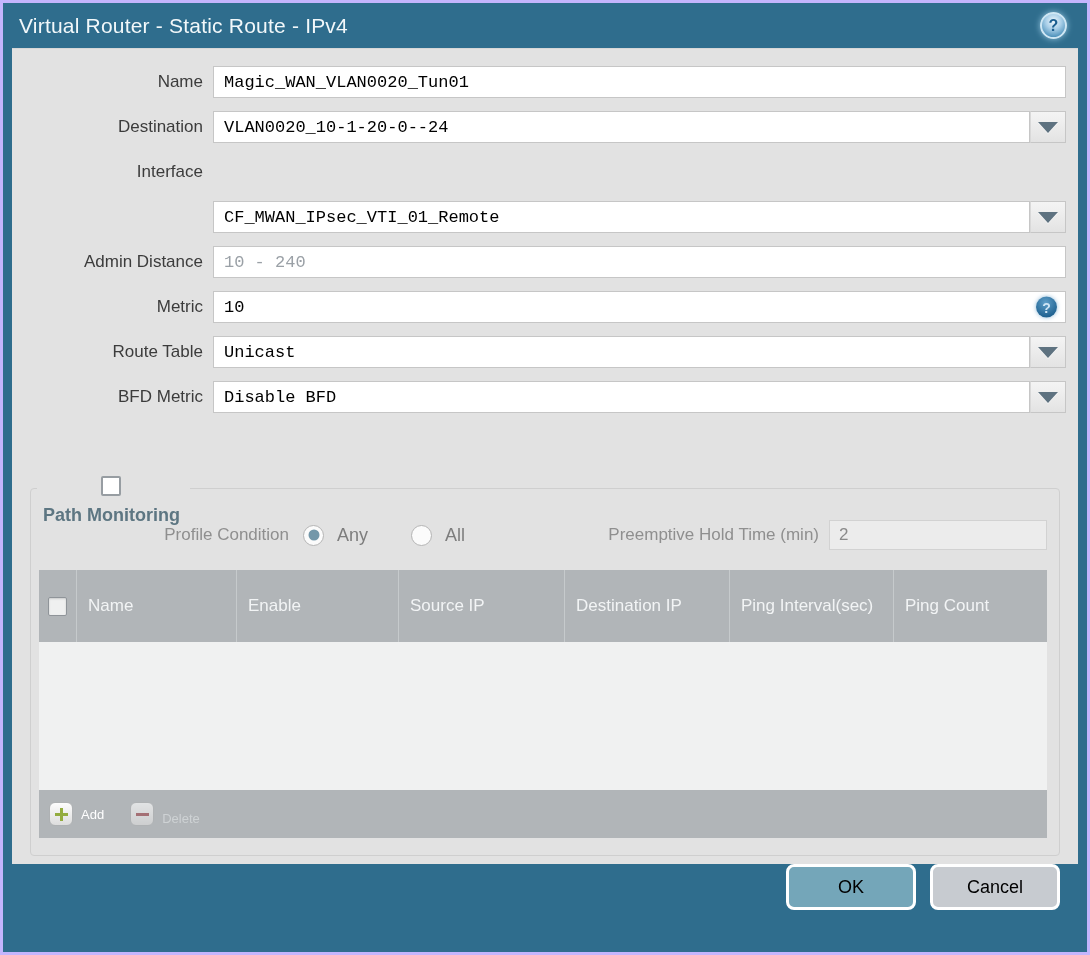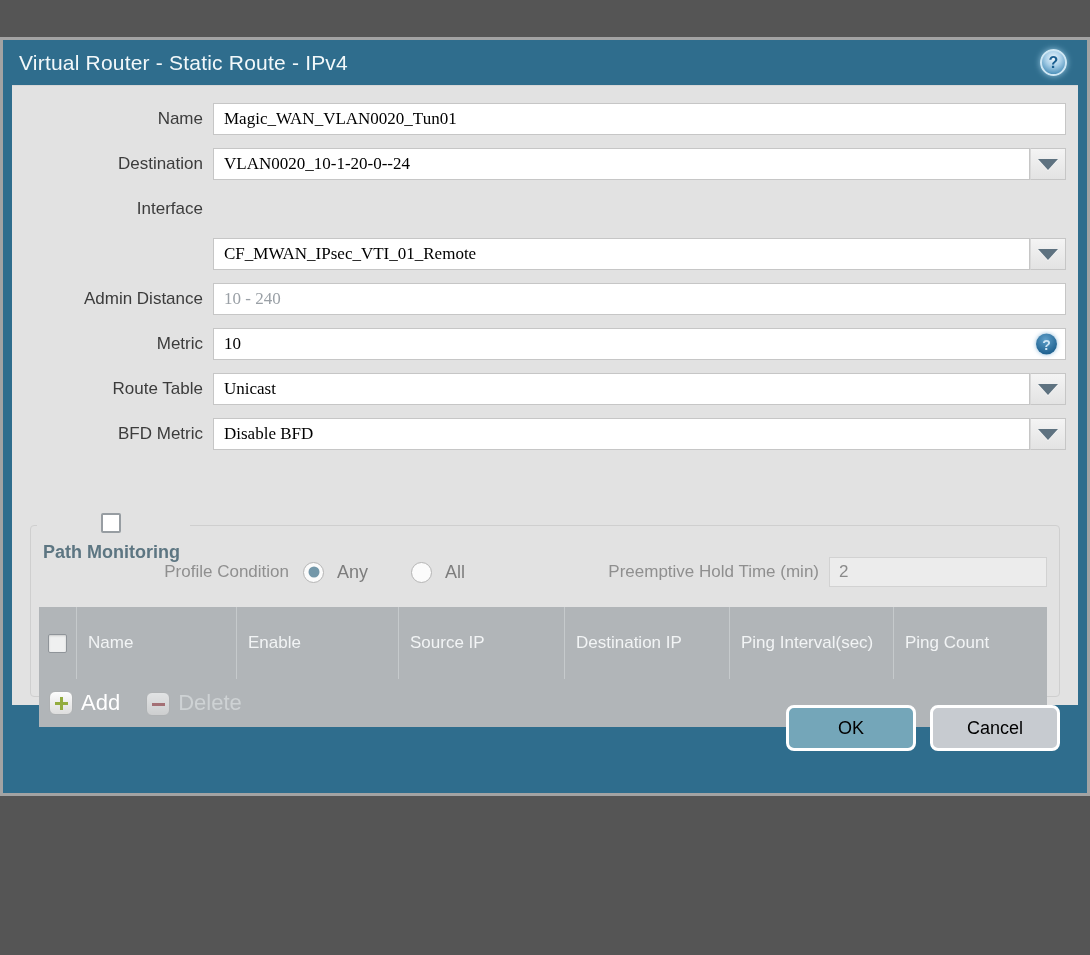--- a/index.html
+++ b/index.html
@@ -1,36 +1,36 @@
 <!DOCTYPE html>
 <html><head>
 <meta charset="utf-8">
 <style>
   * { margin:0; padding:0; box-sizing:border-box; }
   html,body { background:#555; font-family:"Liberation Sans", sans-serif; }
-  .screen { position:relative; width:1090px; height:759px; background:#a3a3a3; overflow:hidden;margin-top:37px; }
+  .screen { position:relative; width:1090px; height:955px; background:#c4b5fd; overflow:hidden; }
   .frame { position:absolute; inset:3px; background:#2f6d8d; }
 
   
   .titlebar { position:absolute; top:0; left:0; right:0; height:45px; display:flex; align-items:center; padding:0 20px 0 16px; }
   .title { color:#f2f8fa; font-size:21px; letter-spacing:0.2px; }
   .help-icon { margin-left:auto; width:27px; height:27px; border-radius:50%;
     background: radial-gradient(circle at 50% 32%, #eef7fd 0%, #a9cfe8 40%, #2e7cab 95%);
     border:2px solid #cfe7f4; box-shadow:0 0 6px rgba(170,215,240,.8);
     color:#1a5e90; font-weight:bold; font-size:16px; display:flex; align-items:center; justify-content:center; cursor:pointer; }
 
   
   .dialog-body { position:absolute; left:9px; right:9px; top:45px; bottom:88px; background:#e2e2e2; border-top:1px solid #d7d7d7; }
 
   .form { padding-top:17px; }
   .row { display:flex; align-items:center; height:32px; margin:0 12px 13px 12px; }
   .row .lbl { width:189px; padding-right:10px; text-align:right; font-size:17px; color:#3c3c3c; flex-shrink:0; }
   .fieldwrap { flex:1; display:flex; height:32px; position:relative; }
   .tinput { flex:1; min-width:0; height:32px; border:1px solid #c6c6c6; background:#fff; color:#000;
-    font-size:17px; padding:0 10px; font-family:Liberation Serif, serif; }
+    font-size:17px; padding:0 10px; font-family:Liberation Mono, monospace; }
   .tinput::placeholder { color:#9aa0a6; }
   .tinput:disabled { background:#ececec; border-color:#d2d2d2; color:#8a8a8a; }
   .dd-btn { width:36px; height:32px; border:1px solid #c6c6c6; border-left:1px solid #d9d9d9;
     background:linear-gradient(#f4f4f4,#e3e3e3); display:flex; align-items:center; justify-content:center; cursor:pointer; }
   .tri-down { width:0; height:0; border-left:10px solid transparent; border-right:10px solid transparent; border-top:11px solid #5e7280;
     filter:drop-shadow(0 1px 0 rgba(255,255,255,.6)); }
   .q-icon { position:absolute; right:9px; top:50%; transform:translateY(-50%); width:21px; height:21px; border-radius:50%;
     background: radial-gradient(circle at 45% 30%, #5f9fc9 0%, #1f6291 75%);
     box-shadow:0 0 4px rgba(130,180,215,.9);
     color:#cfe6f5; font-weight:bold; font-size:14px; display:flex; align-items:center; justify-content:center; cursor:pointer; }
@@ -64,21 +64,21 @@
   .tbody { flex:1; background:#f0f1f1; }
   .tfoot { height:48px; background:#b1b5b8; flex-shrink:0; display:flex; align-items:center; gap:26px; padding-left:10px; }
   .tool-btn { display:flex; align-items:center; gap:8px; cursor:pointer; }
   .tool-ico { width:24px; height:24px; border-radius:6px; background:linear-gradient(#fdfdfd,#dddddd);
     border:1px solid #aeb1b3; display:flex; align-items:center; justify-content:center; }
   .plus { position:relative; width:13px; height:13px; }
   .plus::before { content:''; position:absolute; left:0; top:5px; width:13px; height:3px; background:#93ac3f; }
   .plus::after  { content:''; position:absolute; left:5px; top:0; width:3px; height:13px; background:#93ac3f; }
   .minus { position:relative; width:13px; height:13px; }
   .minus::before { content:''; position:absolute; left:0; top:5px; width:13px; height:3px; background:#9e4c52; }
-  .tool-lbl { color:#fff; font-size:22px; }
+  .tool-lbl { color:#fff; font-size:13px; }
   .tool-btn.disabled { cursor:default;align-items:flex-end; }
   .tool-btn.disabled .tool-ico { opacity:.65; }
   .tool-btn.disabled .tool-lbl { color:#ced2d4; }
 
   
   .footer { position:absolute; left:9px; right:9px; bottom:0; height:88px; display:flex; align-items:flex-start; justify-content:flex-end; gap:14px; padding-right:18px; }
   .btn { width:130px; height:46px; border-radius:8px; border:3px solid #fff; font-size:18px; color:#000;
     font-family:"Liberation Sans", sans-serif; cursor:pointer; }
   .btn-ok { background:#74a6b9; }
   .btn-cancel { background:#c7cbd0; }

